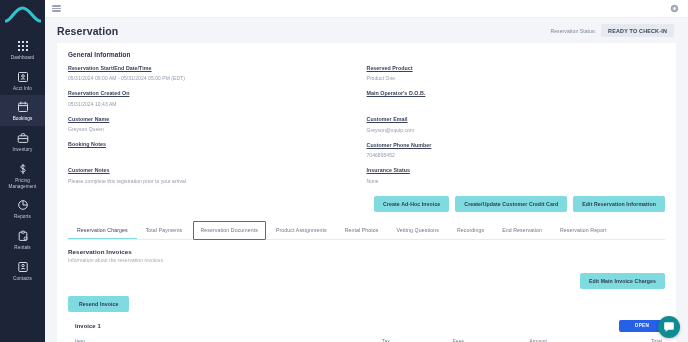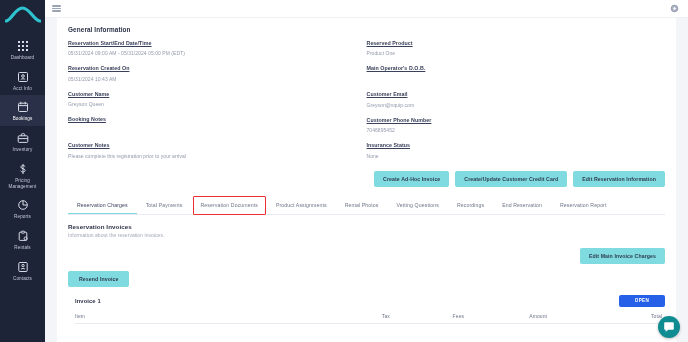--- a/index.html
+++ b/index.html
@@ -362,20 +362,27 @@
           <span></span>
       </div>
       <div class="gear">
         <svg width="9" height="9" viewBox="0 0 12 12" fill="none" stroke="currentColor" stroke-width="1.1">
           <circle cx="6" cy="6" r="4.4" fill="#aab1c2" stroke="#8b93a7"></circle>
           <circle cx="6" cy="6" r="1.6" fill="#ffffff" stroke="none"></circle>
         </svg>
       </div>
     </div>
 
+    <div class="pagehead">
+      <div class="page-title">Reservation</div>
+      <div class="status-wrap">
+        <span class="status-label">Reservation Status:</span>
+        <span class="status-badge">READY TO CHECK-IN</span>
+      </div>
+    </div>
 
     <div class="content">
 
       <div class="card-pad">
         <div class="section-title">General Information</div>
 
         <div class="cols">
 
           <div class="col">
             <div class="field">

